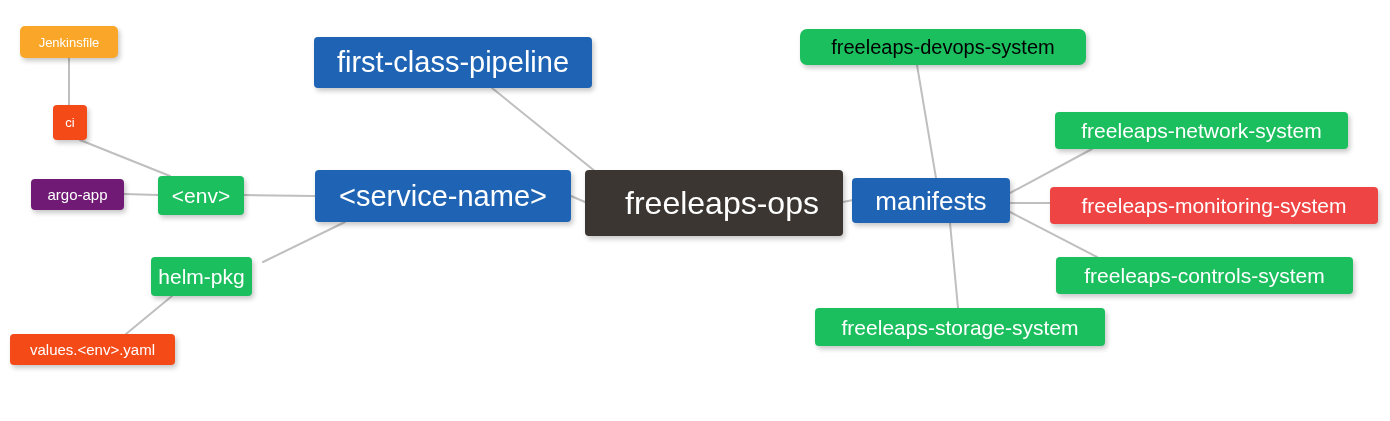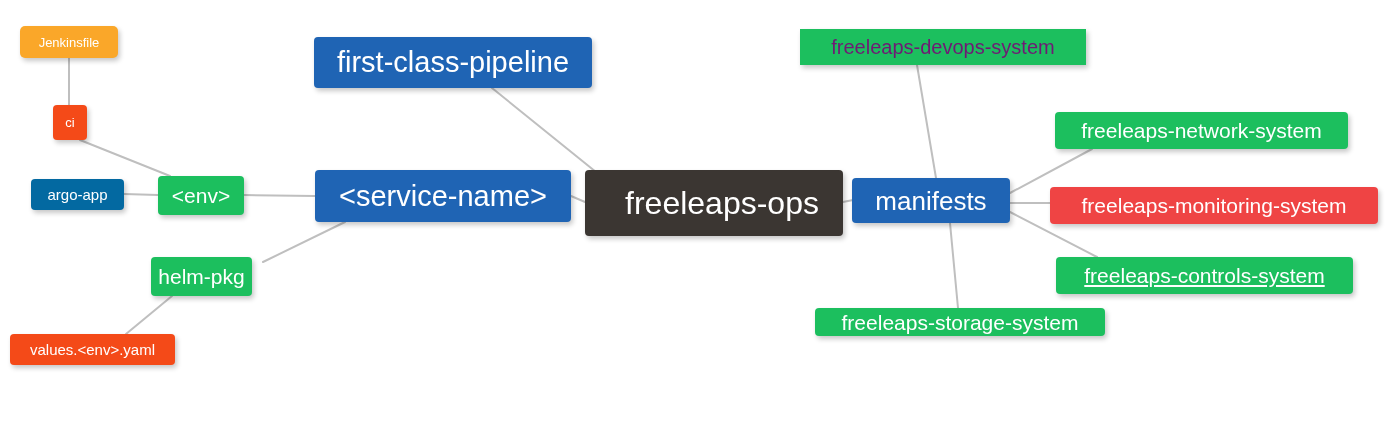--- a/index.html
+++ b/index.html
@@ -67,21 +67,21 @@
       <line x1="1010" y1="212" x2="1097" y2="257" stroke="#bfbfbf" stroke-width="2" stroke-linecap="round"></line>
       <line x1="950" y1="223" x2="958" y2="308" stroke="#bfbfbf" stroke-width="2" stroke-linecap="round"></line>
     </svg>
   <div id="node-layer">
       <div class="node" style="left: 20px; top: 26px; width: 98px; height: 32px; background: rgb(250, 167, 41); font-size: 13px; border-radius: 5px; color: rgb(255, 255, 255);">
         <span class="node-label">Jenkinsfile</span>
       </div>
       <div class="node" style="left: 53px; top: 105px; width: 34px; height: 35px; background: rgb(244, 74, 24); font-size: 13px; border-radius: 4px; color: rgb(255, 255, 255);">
         <span class="node-label">ci</span>
       </div>
-      <div class="node" style="left: 31px; top: 179px; width: 93px; height: 31px; background: #0369a1; font-size: 15px; border-radius: 4px; color: rgb(255, 255, 255);">
+      <div class="node" style="left: 31px; top: 179px; width: 93px; height: 31px; background: #701a75; font-size: 15px; border-radius: 4px; color: rgb(255, 255, 255);">
         <span class="node-label">argo-app</span>
       </div>
       <div class="node" style="left: 10px; top: 334px; width: 165px; height: 31px; background: rgb(244, 74, 24); font-size: 15px; border-radius: 4px; color: rgb(255, 255, 255);">
         <span class="node-label">values.&lt;env&gt;.yaml</span>
       </div>
       <div class="node" style="left: 158px; top: 176px; width: 86px; height: 39px; background: rgb(28, 191, 94); font-size: 21px; border-radius: 4px; color: rgb(255, 255, 255);">
         <span class="node-label">&lt;env&gt;</span>
       </div>
       <div class="node" style="left: 151px; top: 257px; width: 101px; height: 39px; background: rgb(28, 191, 94); font-size: 21px; border-radius: 4px; color: rgb(255, 255, 255);">
         <span class="node-label">helm-pkg</span>
@@ -91,29 +91,29 @@
       </div>
       <div class="node" style="left: 315px; top: 170px; width: 256px; height: 52px; background: rgb(31, 100, 180); font-size: 29px; border-radius: 4px; color: rgb(255, 255, 255);">
         <span class="node-label">&lt;service-name&gt;</span>
       </div>
       <div class="node" style="left: 585px; top: 170px; width: 258px; height: 66px; background: rgb(59, 54, 50); font-size: 32px; border-radius: 4px; color: rgb(255, 255, 255); padding-left: 16px;">
         <span class="node-label">freeleaps-ops</span>
       </div>
       <div class="node" style="left: 852px; top: 178px; width: 158px; height: 45px; background: rgb(31, 100, 180); font-size: 26px; border-radius: 4px; color: rgb(255, 255, 255);">
         <span class="node-label">manifests</span>
       </div>
-      <div class="node" style="left: 800px; top: 29px; width: 286px; height: 36px; background: rgb(28, 191, 94); font-size: 20px; border-radius: 0; color: #701a75;">
+      <div class="node" style="left: 800px; top: 29px; width: 286px; height: 36px; background: rgb(28, 191, 94); font-size: 20px; border-radius: 7px; color: #000000;">
         <span class="node-label">freeleaps-devops-system</span>
       </div>
       <div class="node" style="left: 1055px; top: 112px; width: 293px; height: 37px; background: rgb(28, 191, 94); font-size: 21px; border-radius: 4px; color: rgb(255, 255, 255);">
         <span class="node-label">freeleaps-network-system</span>
       </div>
       <div class="node" style="left: 1050px; top: 187px; width: 328px; height: 37px; background: #ef4444; font-size: 21px; border-radius: 4px; color: rgb(255, 255, 255);">
         <span class="node-label">freeleaps-monitoring-system</span>
       </div>
-      <div class="node" style="left: 1056px; top: 257px; width: 297px; height: 37px; background: rgb(28, 191, 94); font-size: 21px; border-radius: 4px; color: rgb(255, 255, 255); text-decoration: underline;">
+      <div class="node" style="left: 1056px; top: 257px; width: 297px; height: 37px; background: rgb(28, 191, 94); font-size: 21px; border-radius: 4px; color: rgb(255, 255, 255);">
         <span class="node-label">freeleaps-controls-system</span>
       </div>
-      <div class="node" style="left: 815px; top: 308px; width: 290px; height: 28px; background: rgb(28, 191, 94); font-size: 21px; border-radius: 4px; color: rgb(255, 255, 255);">
+      <div class="node" style="left: 815px; top: 308px; width: 290px; height: 38px; background: rgb(28, 191, 94); font-size: 21px; border-radius: 4px; color: rgb(255, 255, 255);">
         <span class="node-label">freeleaps-storage-system</span>
       </div>
     </div>
 </div>
 
 </body></html>

